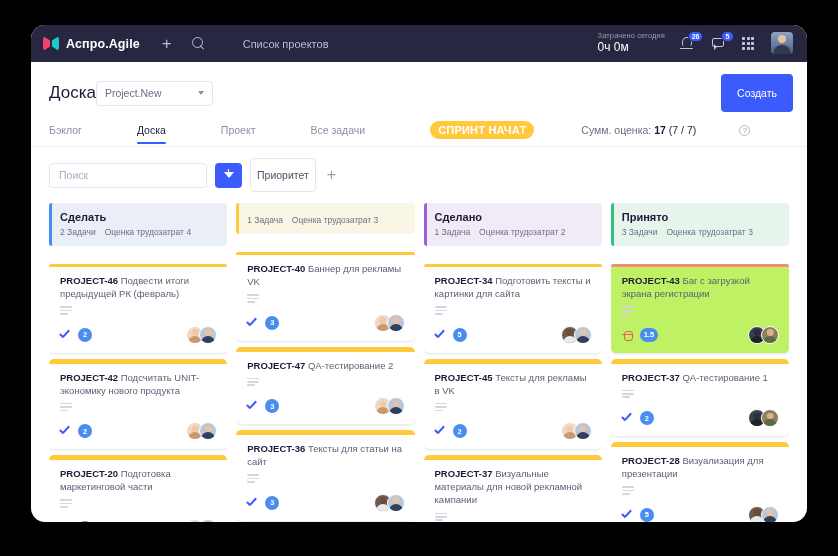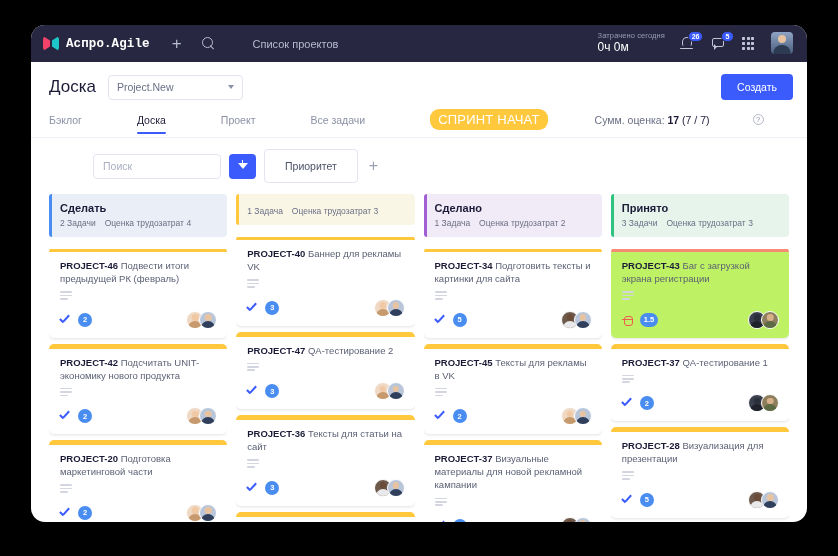--- a/index.html
+++ b/index.html
@@ -23,21 +23,21 @@
   
   .topnav {
     height: 37px;
     background: #272741;
     display: flex;
     align-items: center;
     padding: 0 14px 0 12px;
     flex: none;
     position: relative;
   }
-  .logo-wrap { display: flex; align-items: center; gap: 7px; font-family: Liberation Mono, monospace; }
+  .logo-wrap { display: flex; align-items: center; gap: 7px; }
   .logo-mark { width: 16px; height: 15px; position: relative; flex: none; }
   .logo-mark .lp {
     position: absolute; top: 0; width: 7px; height: 15px;
   }
   .logo-mark .lp.left  { left: 0;  background: #f2426a; border-radius: 4px 1px 1px 4px;
                          clip-path: polygon(0 0, 100% 30%, 100% 70%, 0 100%); }
   .logo-mark .lp.right { right: 0; background: #1fc8c8; border-radius: 1px 4px 4px 1px;
                          clip-path: polygon(100% 0, 0 30%, 0 70%, 100% 100%); }
   .logo-text {
     color: #ffffff; font-size: 12.5px; font-weight: bold; letter-spacing: .1px;
@@ -109,108 +109,108 @@
     content: ""; position: absolute; left: 50%; bottom: -1px; transform: translateX(-50%);
     width: 17px; height: 10px; border-radius: 8px 8px 0 0; background: #2c3a52;
   }
 
   
   .page-head {
     padding: 12px 14px 0 18px; display: flex; align-items: center; flex: none;
   }
   .page-title { font-size: 17px; color: #1b1b38; font-weight: 500; }
   .proj-select {
-    margin-left: 12px; width: 135px; height: 25px;
+    margin-left: 0; width: 117px; height: 25px;
     border: 1px solid #e2e5ef; border-radius: 4px;
     display: flex; align-items: center; padding: 0 8px;
     font-size: 10.5px; color: #6a6f85; cursor: pointer; background: #fff;
   }
   .chev-d {
     margin-left: auto; width: 0; height: 0;
     border-left: 3.5px solid transparent; border-right: 3.5px solid transparent;
     border-top: 4px solid #8b90a5;
   }
   .btn-create {
     margin-left: auto; background: #3b5bfd; color: #fff;
-    font-size: 10.5px; padding: 7px 16px; border-radius: 4px; border: none;
+    font-size: 10.5px; padding: 13px 16px; border-radius: 4px; border: none;
     cursor: pointer; font-family: inherit;
   }
 
   
   .tabs-row {
     display: flex; align-items: center; padding: 9px 18px 0 18px;
     border-bottom: 1px solid #edeff4; flex: none; gap: 37px;
   }
   .tab {
     font-size: 10.5px; color: #8b90a5; margin-right: 18px; padding-bottom: 7px;
     cursor: pointer; position: relative; white-space: nowrap;
   }
   .tab.active { color: #1b1b38; }
   .tab.active::after {
     content: ""; position: absolute; left: 0; right: 0; bottom: -1px;
     height: 2px; background: #3b5bfd; border-radius: 1px;
   }
   .sprint-badge {
     margin-left: 10px; background: #ffc83d; color: #ffffff;
-    font-size: 13px; font-weight: normal; letter-spacing: .2px;
+    font-size: 11px; font-weight: bold; letter-spacing: .2px;
     padding: 3px 8px; border-radius: 9px; margin-bottom: 7px; white-space: nowrap;
   }
   .est-text {
     margin-left: 10px; font-size: 10.5px; color: #1b1b38; margin-bottom: 7px; white-space: nowrap;
   }
   .est-text b { font-weight: bold; }
   .est-text .grey { color: #6a6f85; }
   .help-ic {
     margin-left: 6px; margin-bottom: 7px;
     width: 11px; height: 11px; border: 1px solid #b4b8c8; border-radius: 50%;
     font-size: 7.5px; color: #8b90a5; display: flex; align-items: center;
     justify-content: center; cursor: pointer;
   }
 
   
   .filter-row {
     display: flex; align-items: center; gap: 8px;
     padding: 11px 18px 11px 18px; flex: none;
   }
   .search-input {
-    width: 128px; height: 25px; border: 1px solid #e2e5ef; border-radius: 4px;
+    width: 158px; height: 25px; border: 1px solid #e2e5ef; border-radius: 4px;
     font-size: 10.5px; color: #6a6f85; padding: 5px 9px;
-    font-family: inherit; outline: none; background: #fff; margin-left: 44px;
+    font-family: inherit; outline: none; background: #fff;
   }
   .search-input::placeholder { color: #a9aec0; }
   .filter-btn {
     width: 27px; height: 25px; background: #3b5bfd; border-radius: 4px;
     display: flex; align-items: center; justify-content: center; cursor: pointer; border: none;
   }
   .funnel {
     width: 0; height: 0; border-left: 5px solid transparent; border-right: 5px solid transparent;
     border-top: 6px solid #ffffff; position: relative;
   }
   .funnel::after {
     content: ""; position: absolute; left: -0.8px; top: -9px;
     width: 1.6px; height: 4px; background: #ffffff;
   }
   .pill-btn {
     height: 34px; border: 1px solid #e2e5ef; border-radius: 4px;
-    background: #fff; font-size: 10.5px; color: #4d5266; padding: 0 20px;
+    background: #fff; font-size: 10.5px; color: #4d5266; padding: 0 6px;
     cursor: pointer; font-family: inherit;
   }
   .add-plus {
     color: #9aa0b4; font-size: 16px; font-weight: 300; cursor: pointer; line-height: 1;
     padding: 0 3px;
   }
 
   
   .board {
     flex: 1; display: flex; gap: 9px; padding: 0 18px; overflow: hidden;
   }
   .col { flex: 1; min-width: 0; display: flex; flex-direction: column; }
   .col-head {
     border-radius: 4px; padding: 8px 10px 9px 11px; position: relative;
-    margin-bottom: 12px; flex: none;
+    margin-bottom: 18px; flex: none;
   }
   .col-head::before {
     content: ""; position: absolute; left: 0; top: 0; bottom: 0; width: 3px;
     border-radius: 3px 0 0 3px;
   }
   .col-head .ch-title { font-size: 11px; font-weight: bold; color: #1b1b38; }
   .col-head .ch-meta {
     font-size: 8.5px; color: #6a6f85; margin-top: 4px; display: flex; gap: 9px;
   }
   .col-body {

